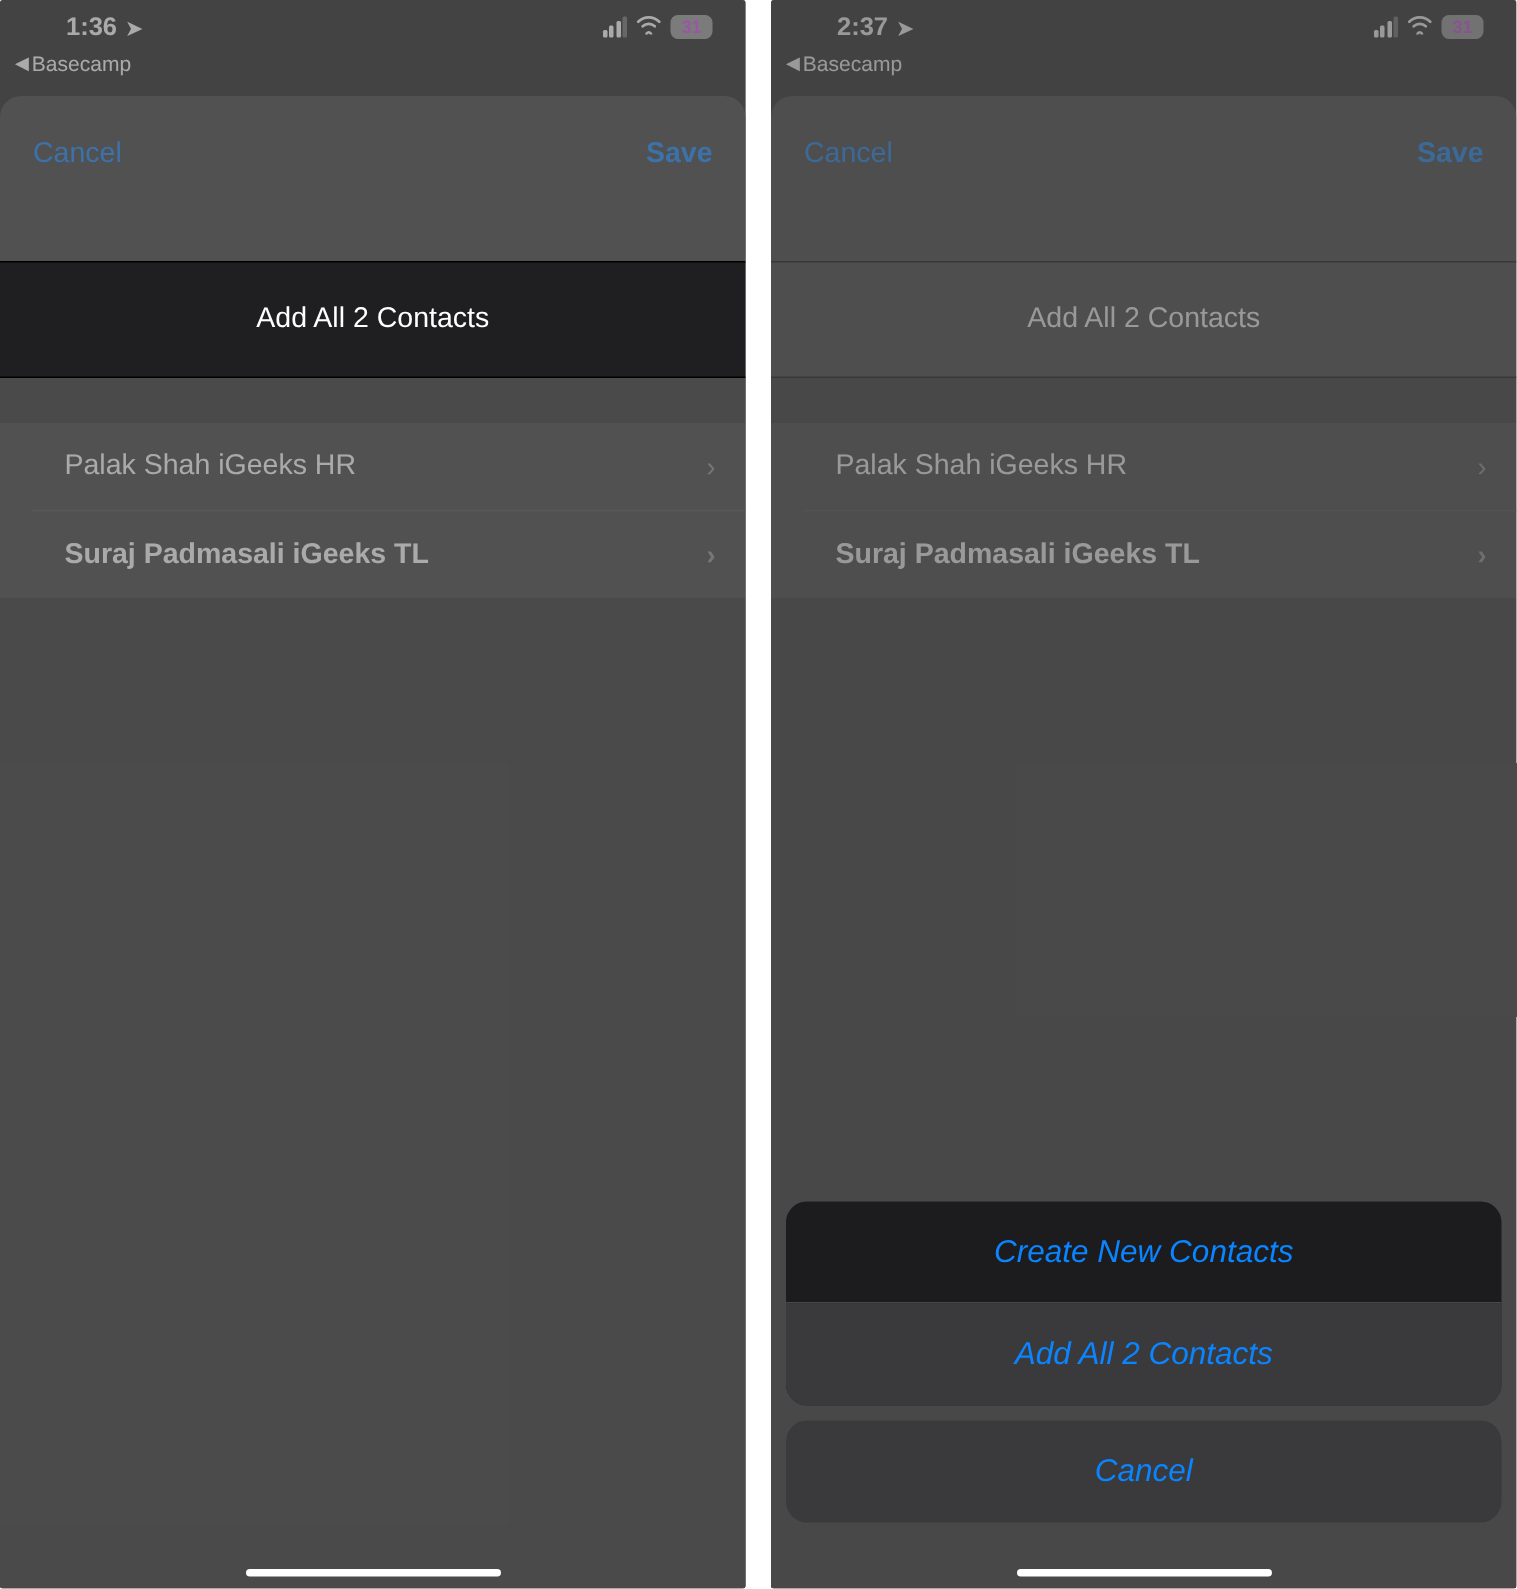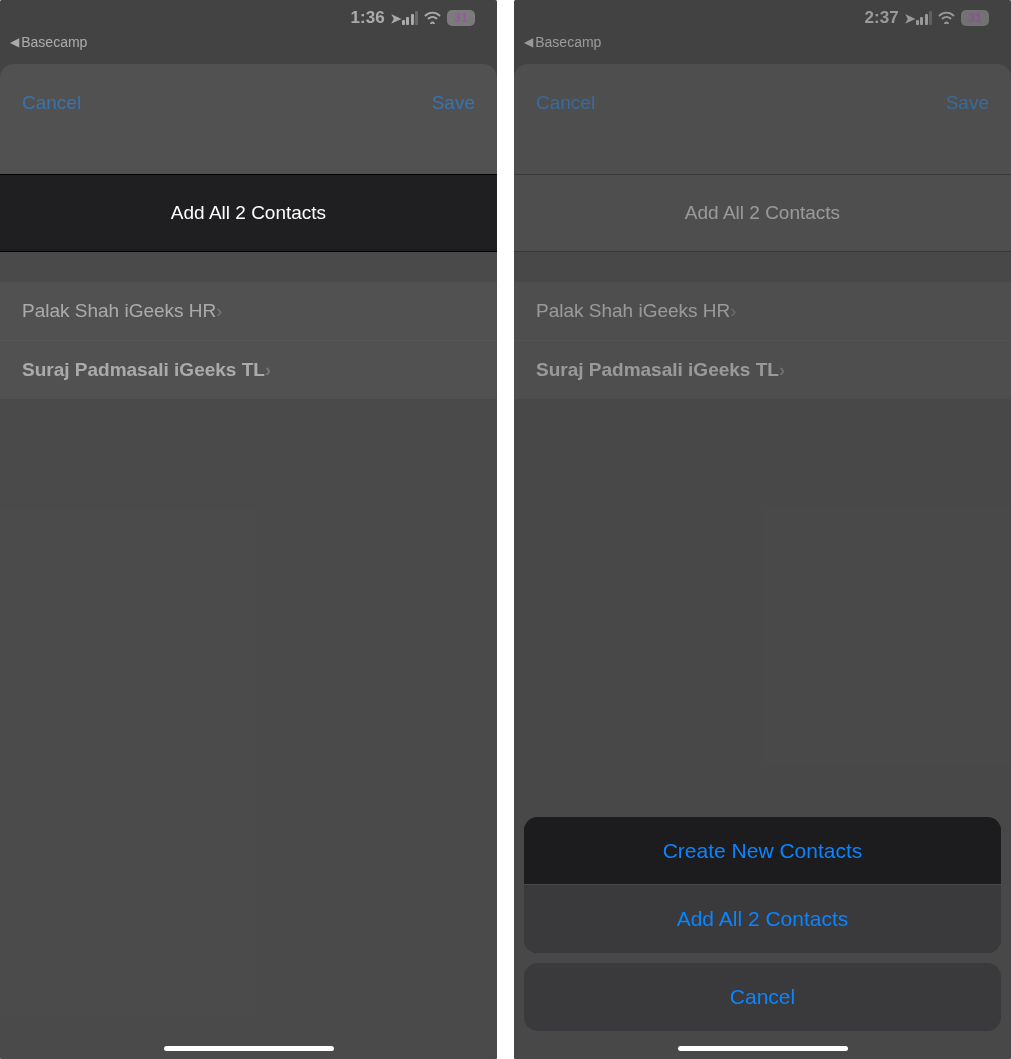--- a/index.html
+++ b/index.html
@@ -34,23 +34,23 @@
     .dim-overlay-heavy {
       position: absolute;
       inset: 0;
       background: rgba(90,90,90,0.62);
       pointer-events: none;
       z-index: 5;
     }
     
     .status-bar {
       display: flex;
-      justify-content: flex-end;
-      align-items: center;
-      padding: 6px 22px 0 28px;
+      justify-content: space-between;
+      align-items: center;
+      padding: 6px 22px 0 44px;
       height: 30px;
       color: #fff;
       font-size: 17px;
       font-weight: 600;
       position: relative;
       z-index: 1;
     }
     .status-left { display: flex; align-items: center; gap: 6px; }
     .status-right { display: flex; align-items: center; gap: 6px; }
     .loc-icon { font-size: 13px; transform: rotate(0deg); }
@@ -93,21 +93,21 @@
       justify-content: space-between;
       padding: 28px 22px 0;
       position: relative;
       z-index: 1;
     }
     .sheet-btn {
       color: #0a84ff;
       font-size: 19px;
       font-weight: 400;
     }
-    .sheet-btn.save { font-weight: 400; }
+    .sheet-btn.save { font-weight: 700; }
     
     .add-all-row {
       background: #1f1f21;
       height: 78px;
       display: flex;
       align-items: center;
       justify-content: center;
       color: #fff;
       font-size: 19px;
       font-weight: 400;
@@ -124,25 +124,26 @@
     .spacer { height: 30px; background: #2c2c2e; position: relative; z-index: 1;}
     
     .contact-list {
       background: #3a3a3c;
       position: relative;
       z-index: 1;
     }
     .contact-row {
       display: flex;
       align-items: center;
-      justify-content: flex-start;
+      justify-content: space-between;
       padding: 18px 20px 18px 22px;
       color: #fff;
       font-size: 19px;
       border-bottom: 1px solid #48484a;
+      margin-left: 21px;
     }
     .contact-row:last-child { border-bottom: none; font-weight: bold; }
     .chevron { color: #8e8e93; font-size: 18px; }
     
     .bg-fill {
       flex: 1;
       background: #2c2c2e;
       position: relative;
       z-index: 1;
     }
@@ -154,25 +155,26 @@
       transform: translateX(-50%);
       width: 170px;
       height: 5px;
       background: #fff;
       border-radius: 3px;
       z-index: 20;
     }
     
     .action-sheet-container {
       position: absolute;
-      bottom: 0;
+      bottom: 16px;
       left: 0;
       right: 0;
       padding: 14px 10px 28px;
       z-index: 15;
+      font-style: italic;
     }
     .action-group {
       background: #2c2c2e;
       border-radius: 14px;
       overflow: hidden;
       margin-bottom: 10px;
     }
     .action-item {
       height: 68px;
       display: flex;

